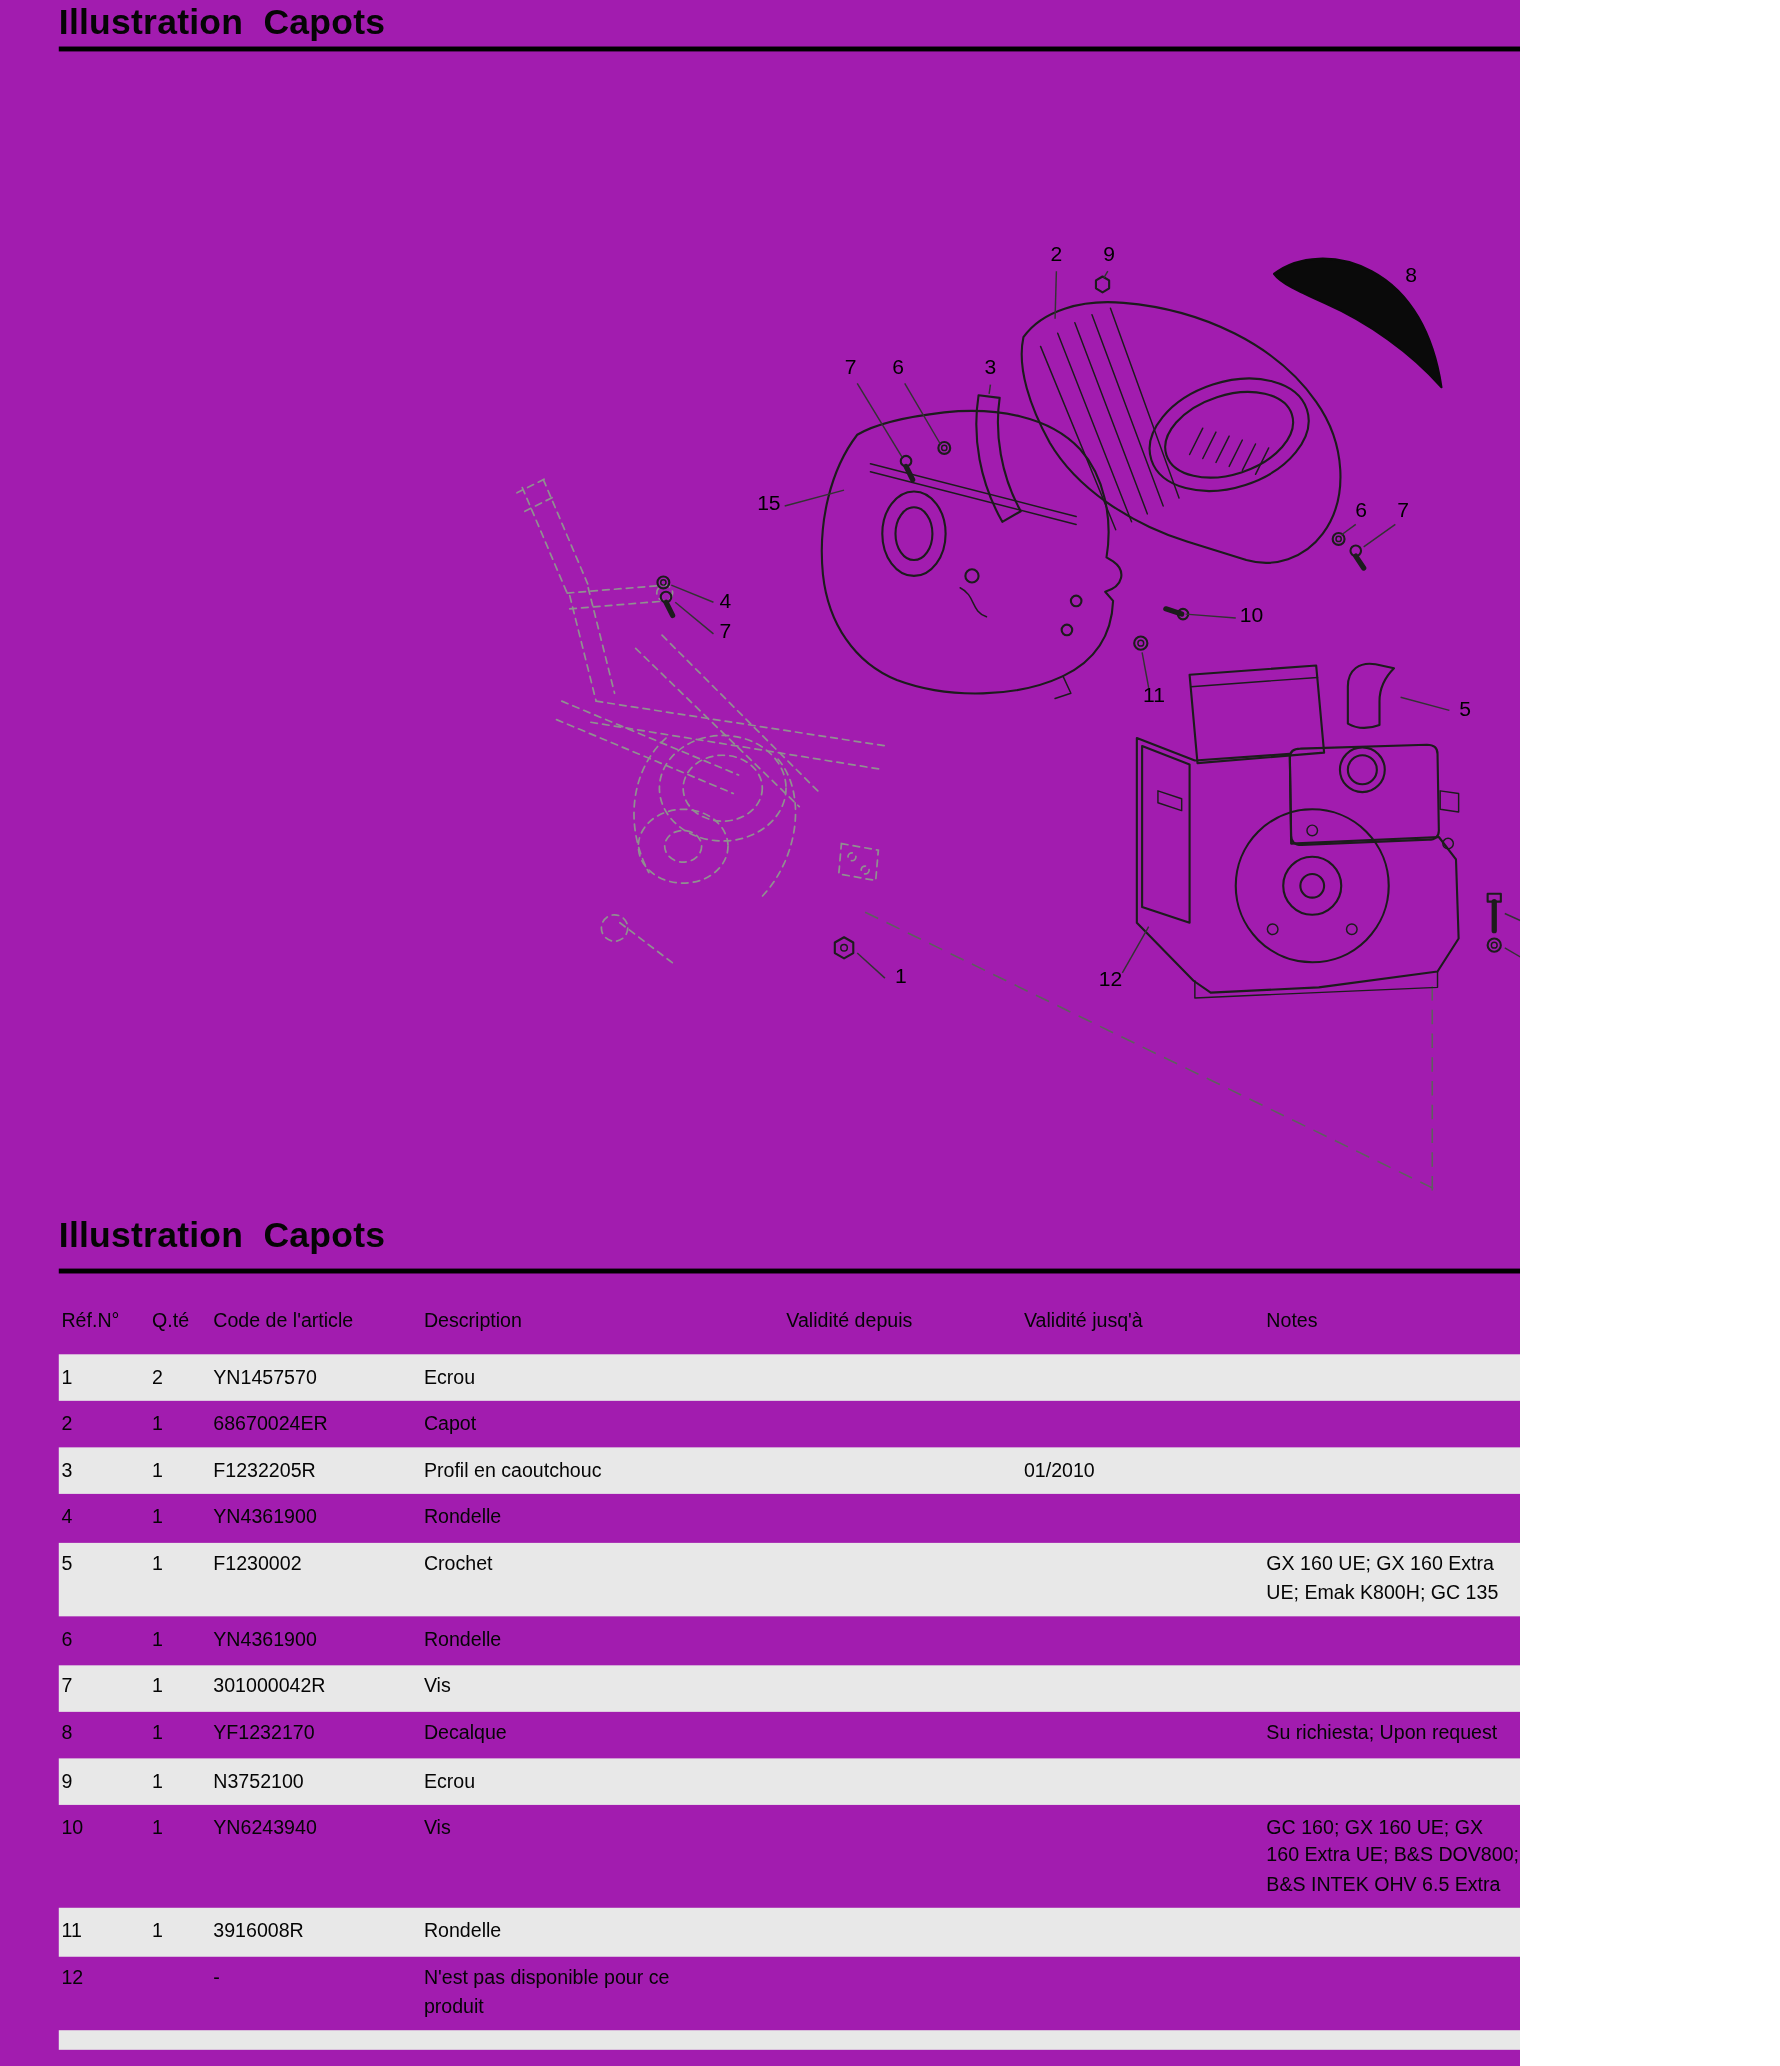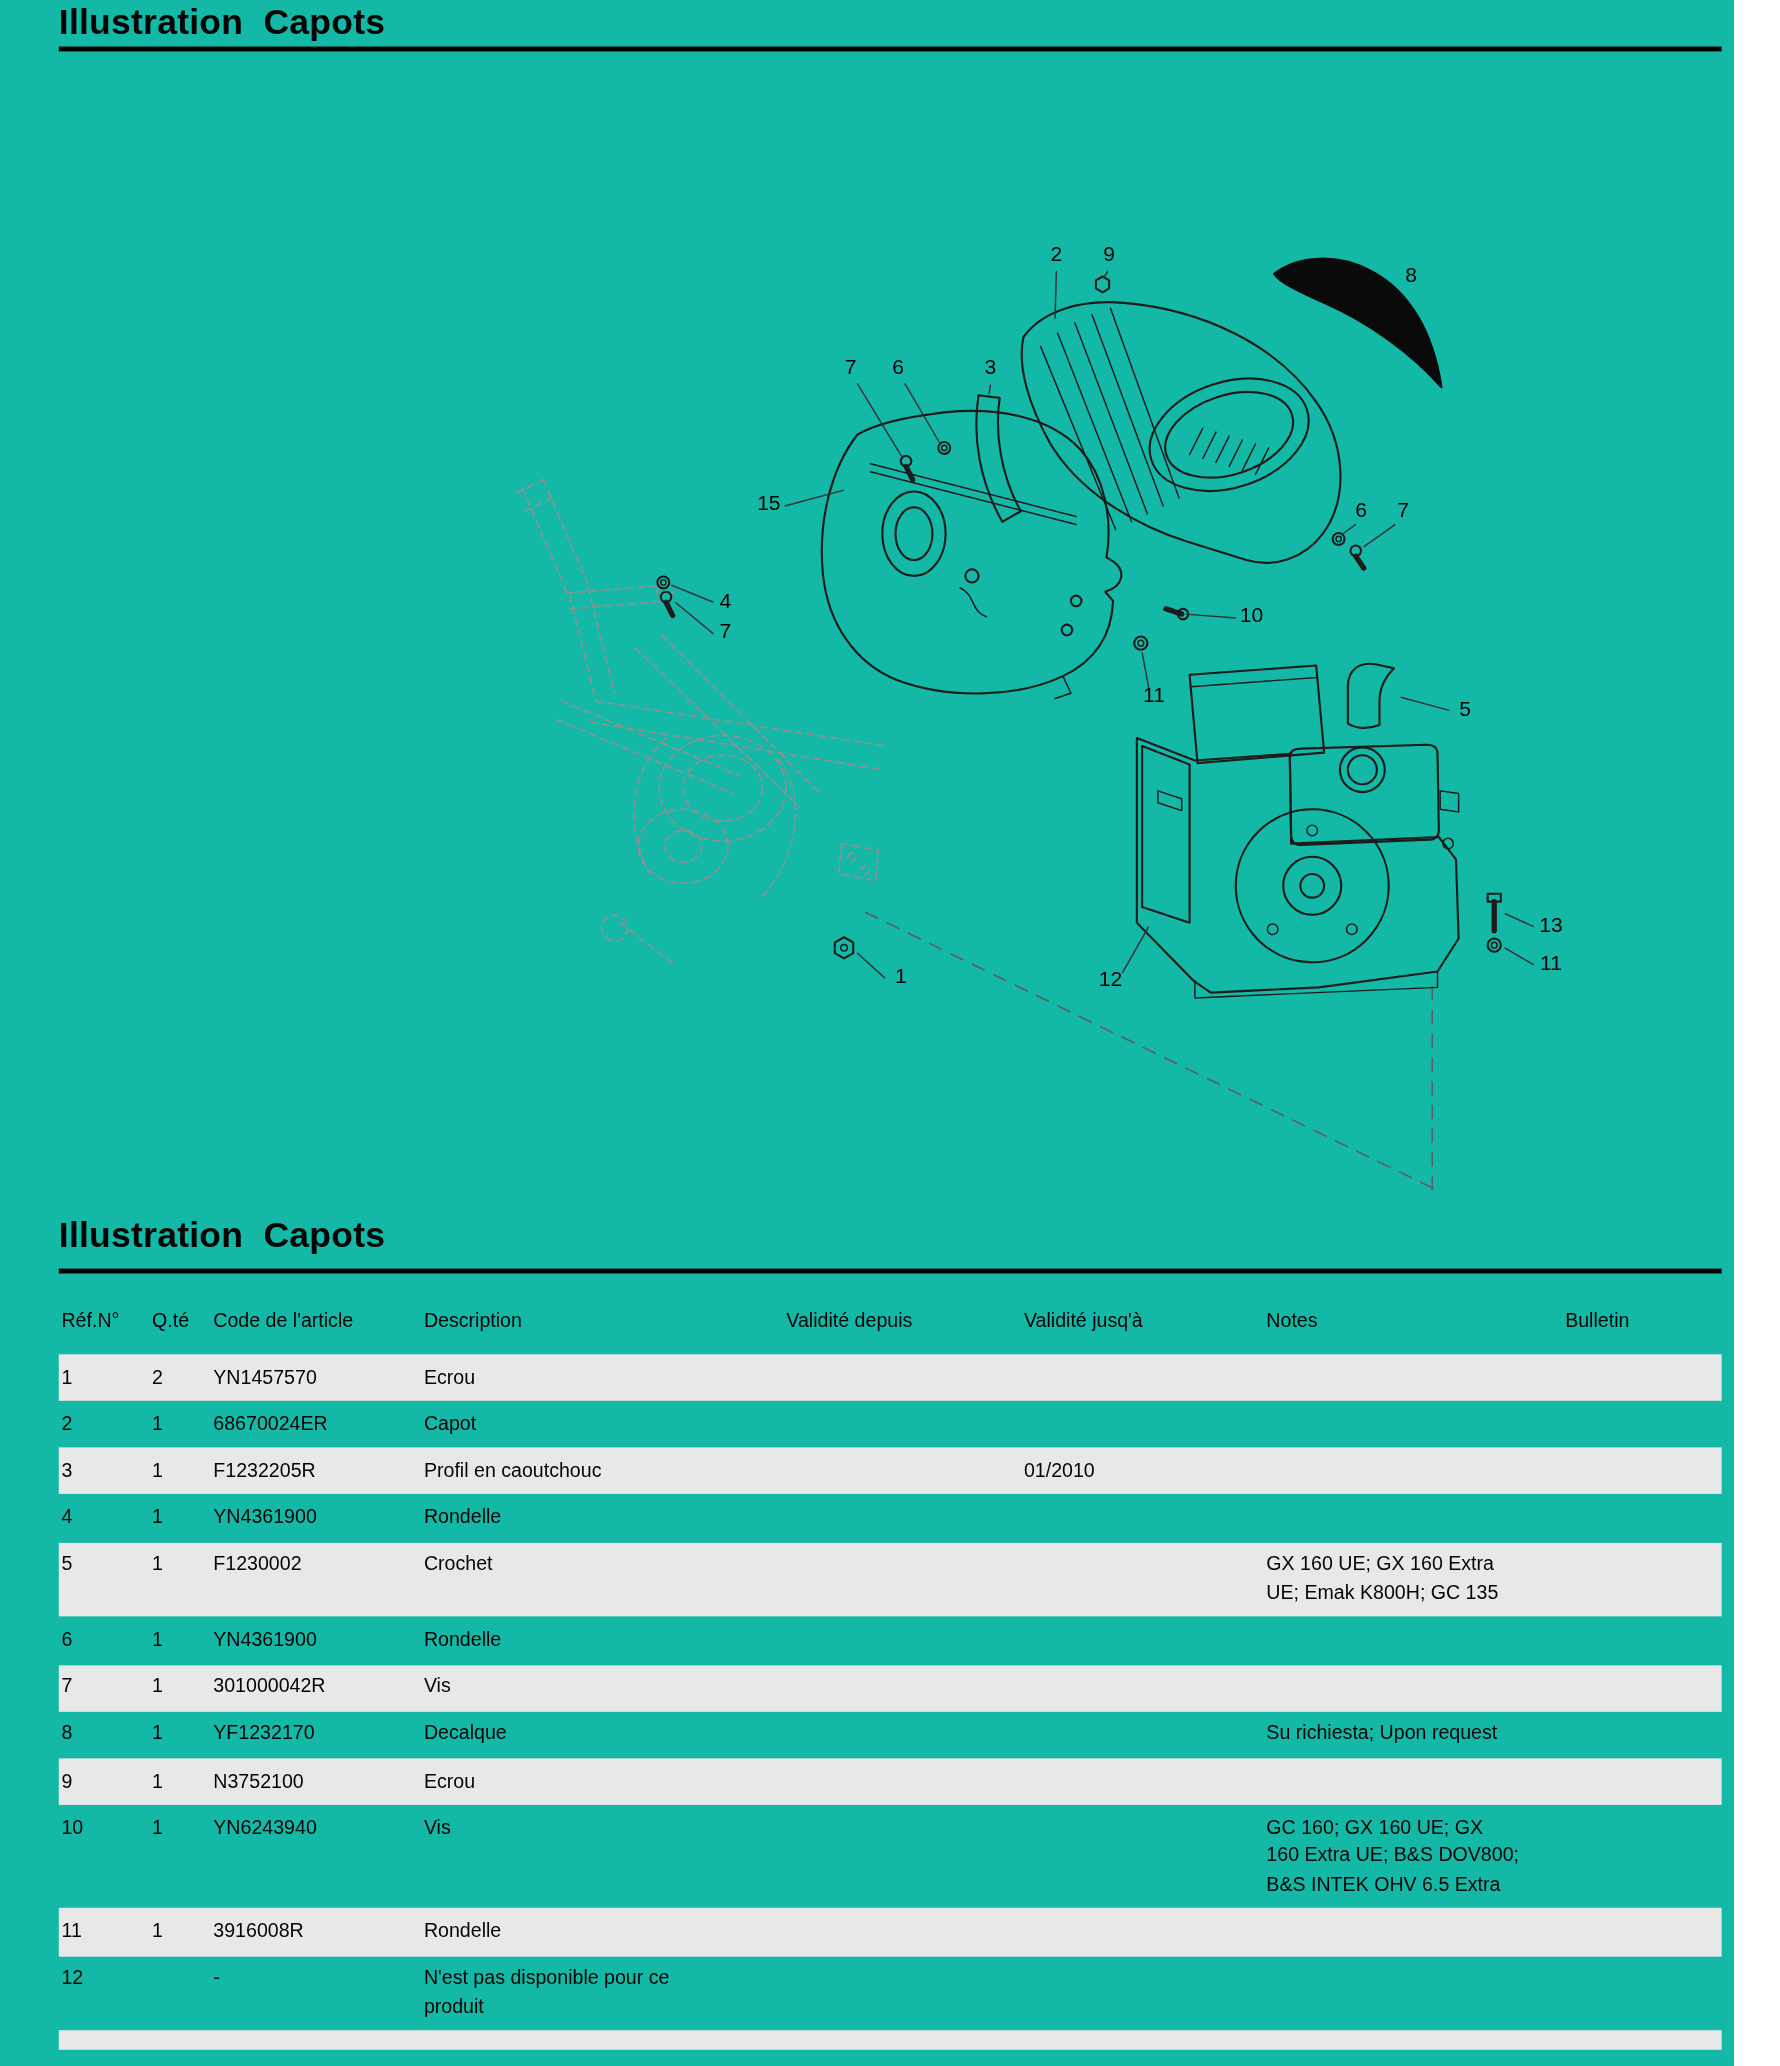--- a/index.html
+++ b/index.html
@@ -1,18 +1,18 @@
 <!DOCTYPE html>
 <html style="font-size:8.6px"><head>
 <meta charset="utf-8">
 <style>
   html, body { margin: 0; padding: 0; background: #ffffff; }
   .viewport {
-    width: 1719px; height: 2066px;
-    position: relative; overflow: hidden; background: #14b8a6; padding-left: 15px;
+    width: 1520px; height: 2066px;
+    position: relative; overflow: hidden; background: #a21caf;
   }
   .page {
     width: 727px; height: 843px;
     position: absolute; top: 0; left: 0;
     transform: scale(2.449); transform-origin: 0 0;
     font-family: "Liberation Sans", sans-serif;
     color: #000;
   }
   .sec-title {
     position: absolute; left: 24px;

